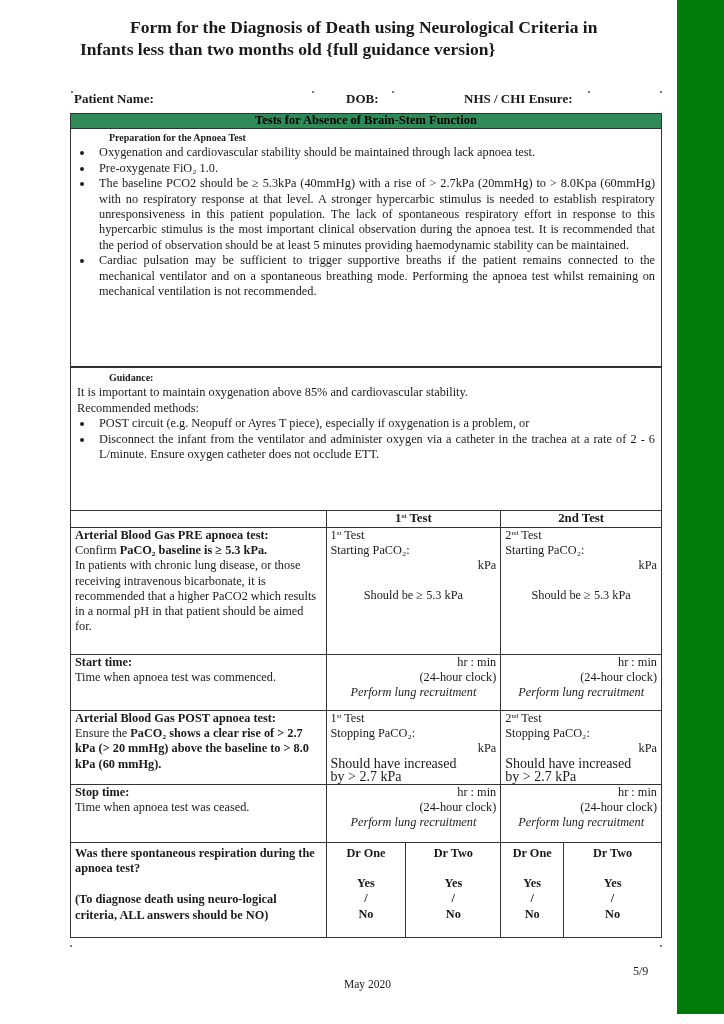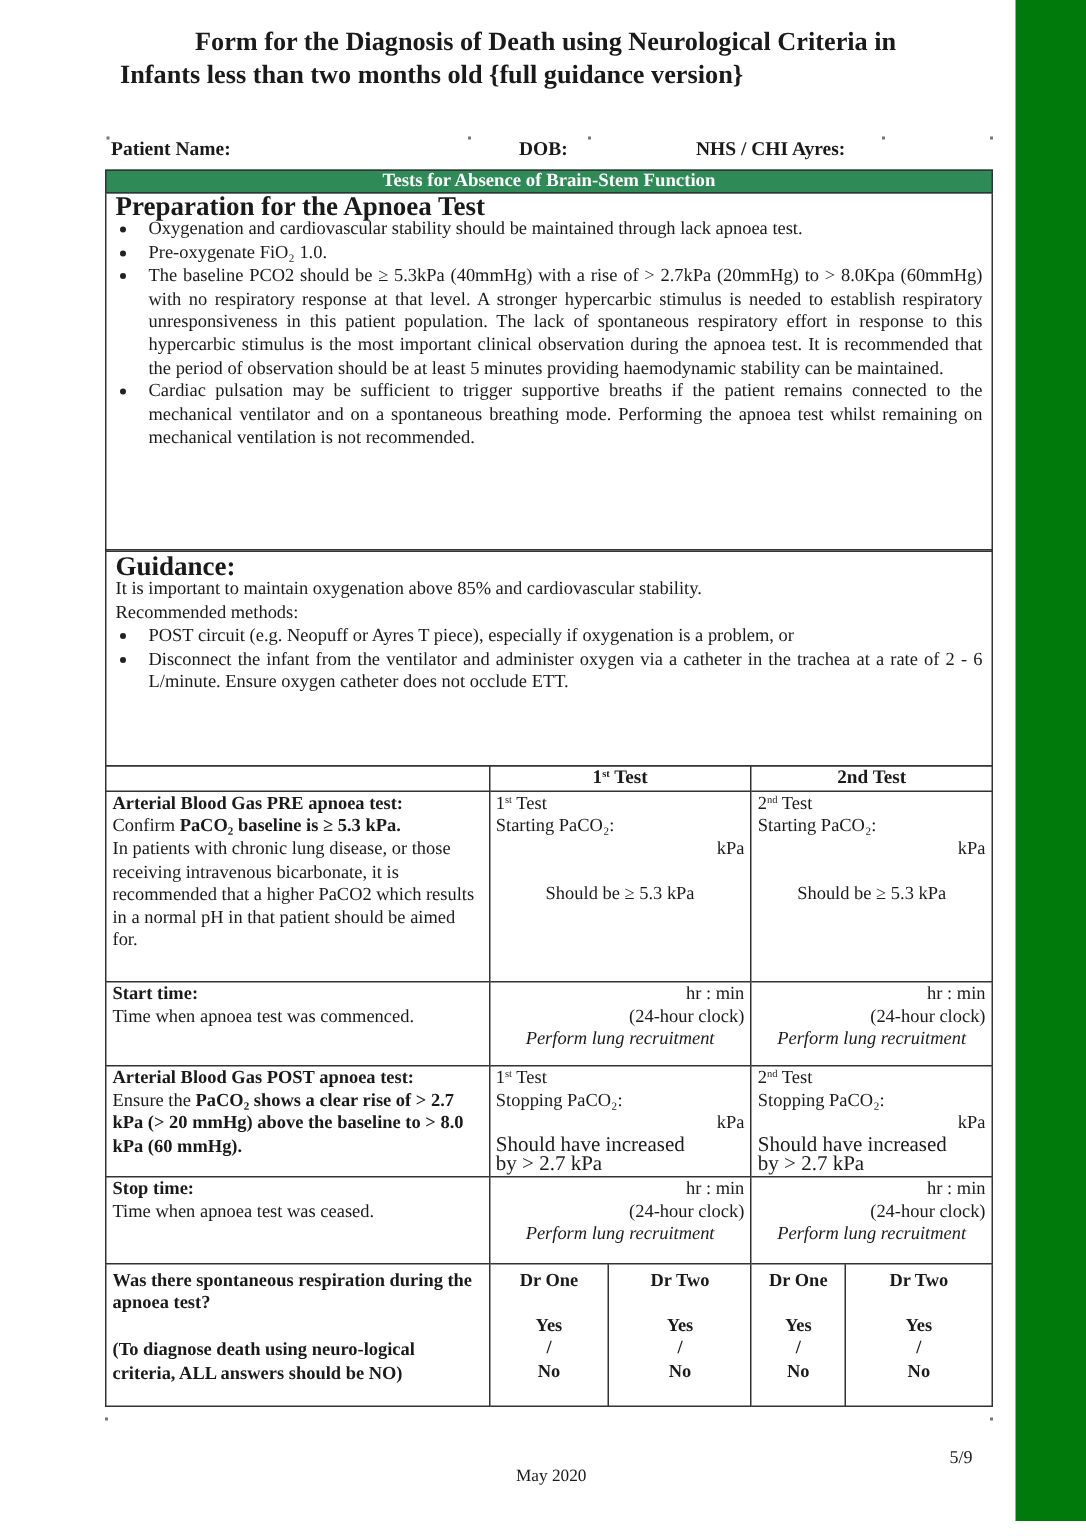--- a/index.html
+++ b/index.html
@@ -28,23 +28,23 @@
 
   .box {
     position: absolute; left: 70px; width: 592px; box-sizing: border-box;
     border: 1.5px solid #333; border-top: none;
     font-family: "Liberation Serif", serif; font-size: 12.3px; line-height: 15.4px;
   }
   .green-header {
     position: absolute; left: 70px; top: 113px; width: 592px; height: 16px;
     box-sizing: border-box; background: #2e8b57; border: 1.5px solid #333;
     text-align: center; font-family: "Liberation Serif", serif; font-weight: bold;
-    font-size: 12.5px; line-height: 13px; color: #ffffff;
-  }
-  .section-title { font-weight: bold; font-size: 18px; padding-left: 6px; }
+    font-size: 12.5px; line-height: 13px; color: #000000;
+  }
+  .section-title { font-weight: bold; font-size: 10px; padding-left: 6px; margin-left: 32px; }
   ul.bul { margin: 0; padding: 0; list-style: none; }
   ul.bul li { position: relative; padding-left: 28px; padding-right: 6px; text-align: justify; }
   ul.bul li::before {
     content: ""; position: absolute; left: 9px; top: 6px; width: 4px; height: 4px;
     border-radius: 50%; background: #222;
   }
   .plain { padding-left: 6px; }
 
   table.abg {
     position: absolute; left: 70px; top: 510px; width: 592px;
@@ -75,21 +75,21 @@
   <span class="l1">Form for the Diagnosis of Death using Neurological Criteria in</span>
   <span class="l2">Infants less than two months old {full guidance version}</span>
 </div>
 
 <div class="patient-row">
   <span class="dot" style="left:-1px"></span>
   <span style="left:2px">Patient Name:</span>
   <span class="dot" style="left:240px"></span>
   <span style="left:274px">DOB:</span>
   <span class="dot" style="left:320px"></span>
-  <span style="left:392px">NHS / CHI Ayres:</span>
+  <span style="left:392px">NHS / CHI Ensure:</span>
   <span class="dot" style="left:516px"></span>
   <span class="dot" style="left:588px"></span>
 </div>
 
 <div class="green-header">Tests for Absence of Brain-Stem Function</div>
 
 <div class="box" style="top:129px; height:239px; padding-top:1px;">
   <div class="section-title">Preparation for the Apnoea Test</div>
   <ul class="bul">
     <li>Oxygenation and cardiovascular stability should be maintained through lack apnoea test.</li>

